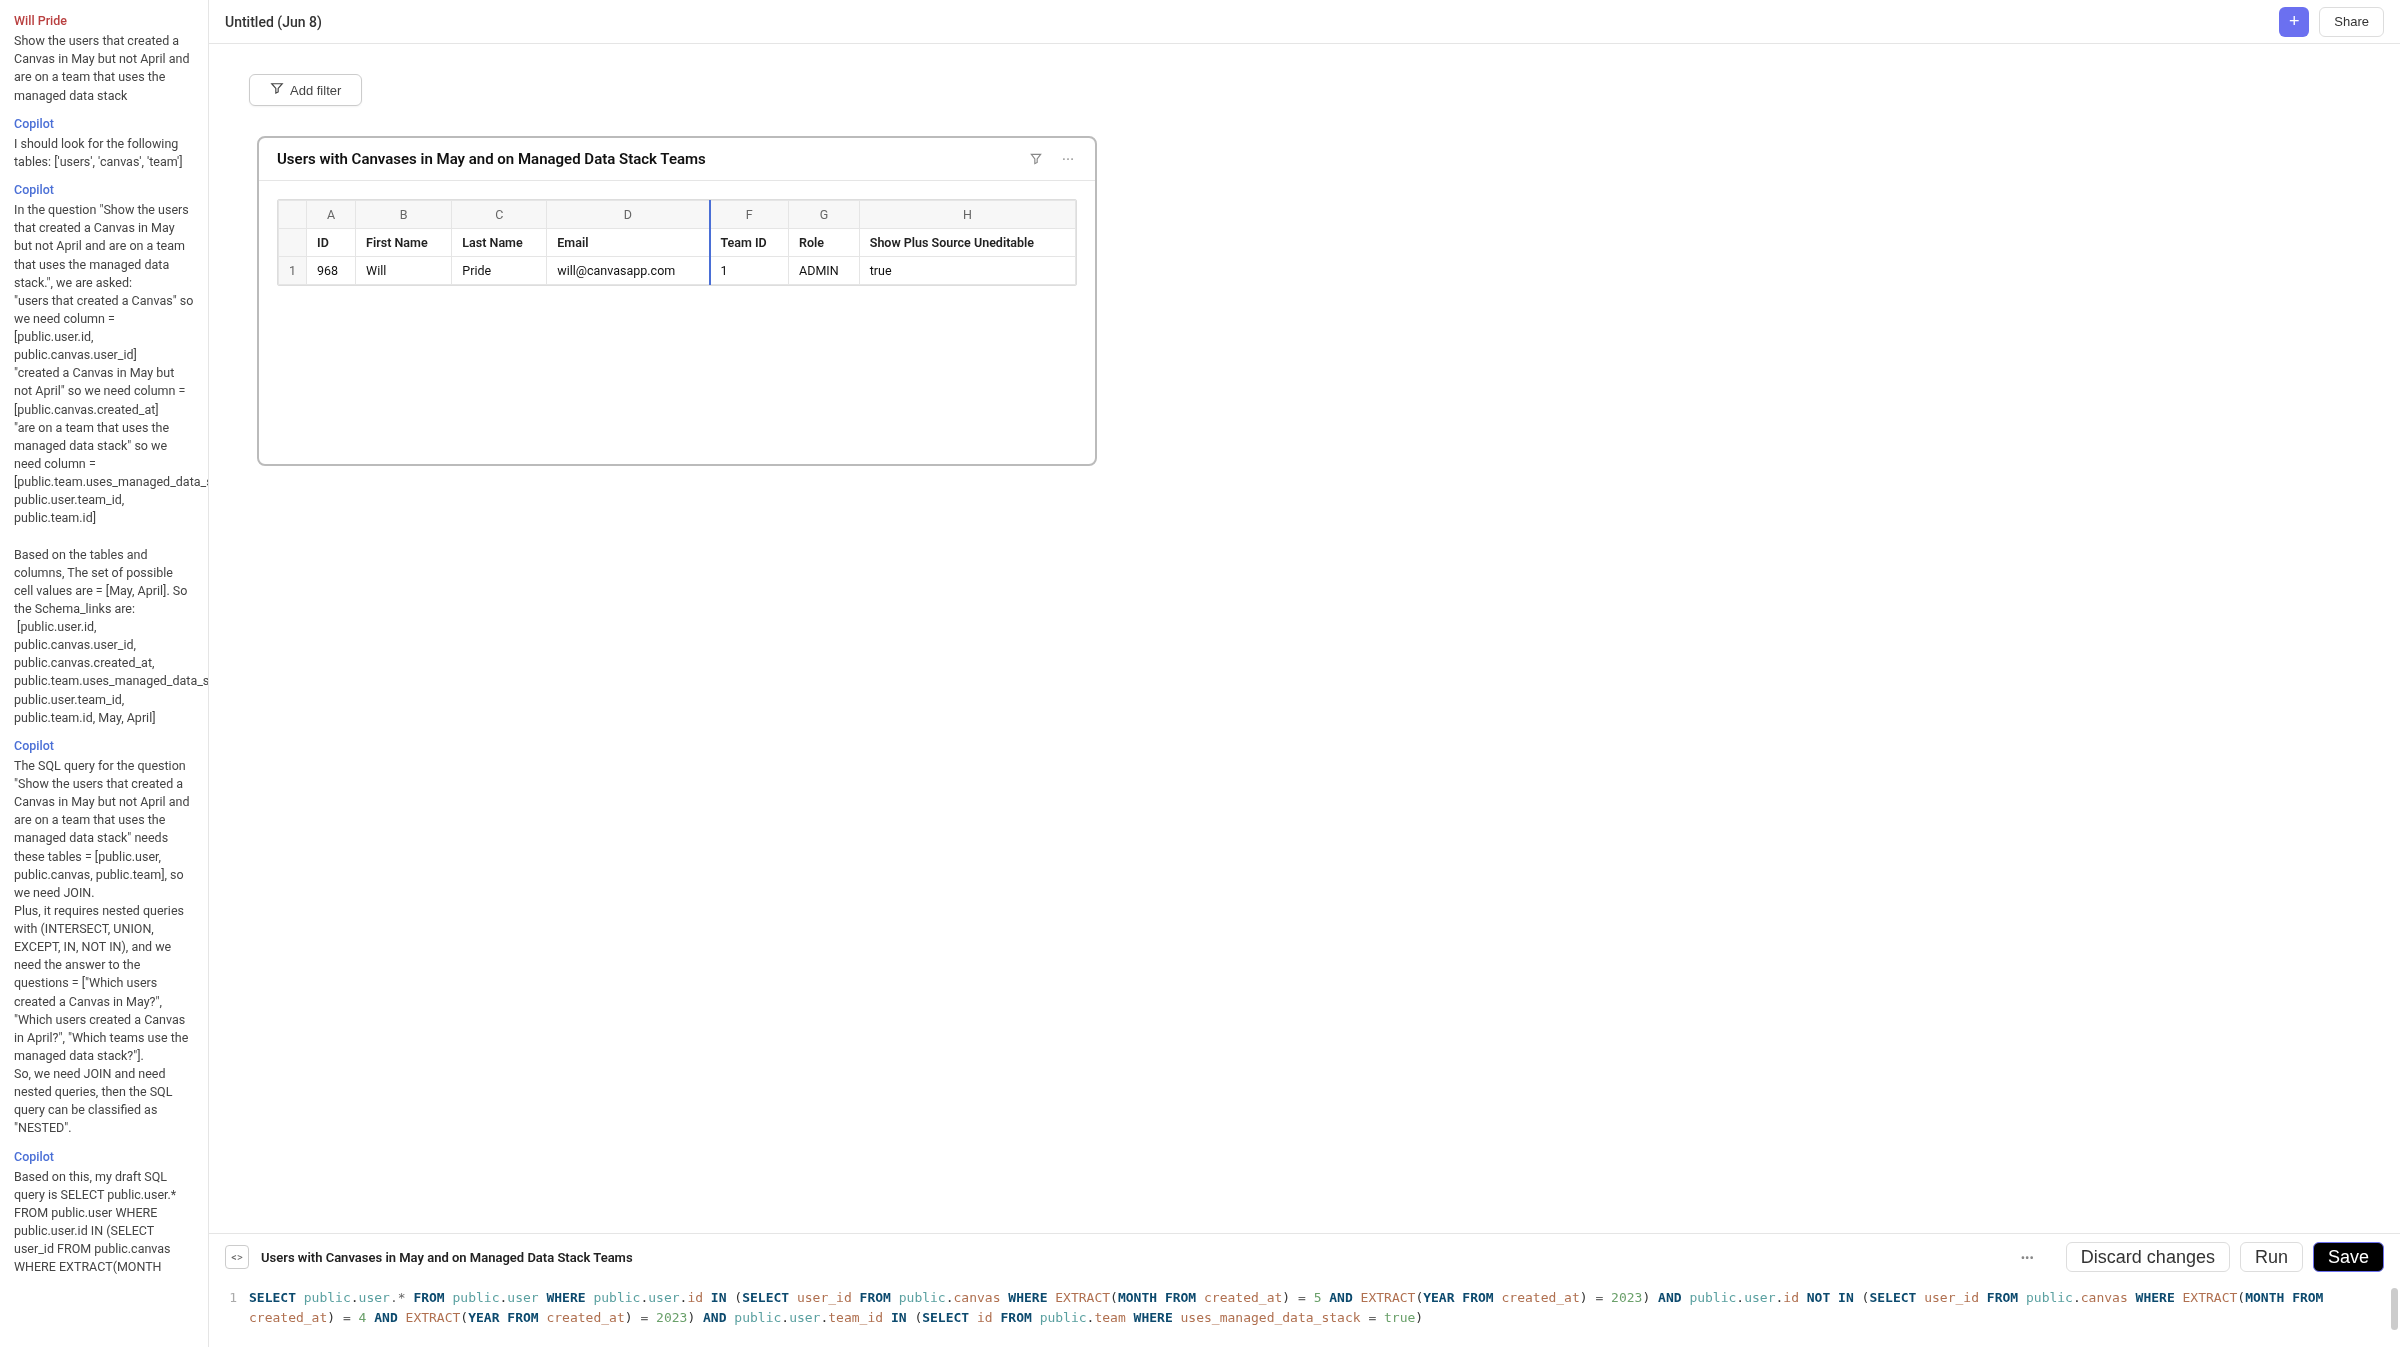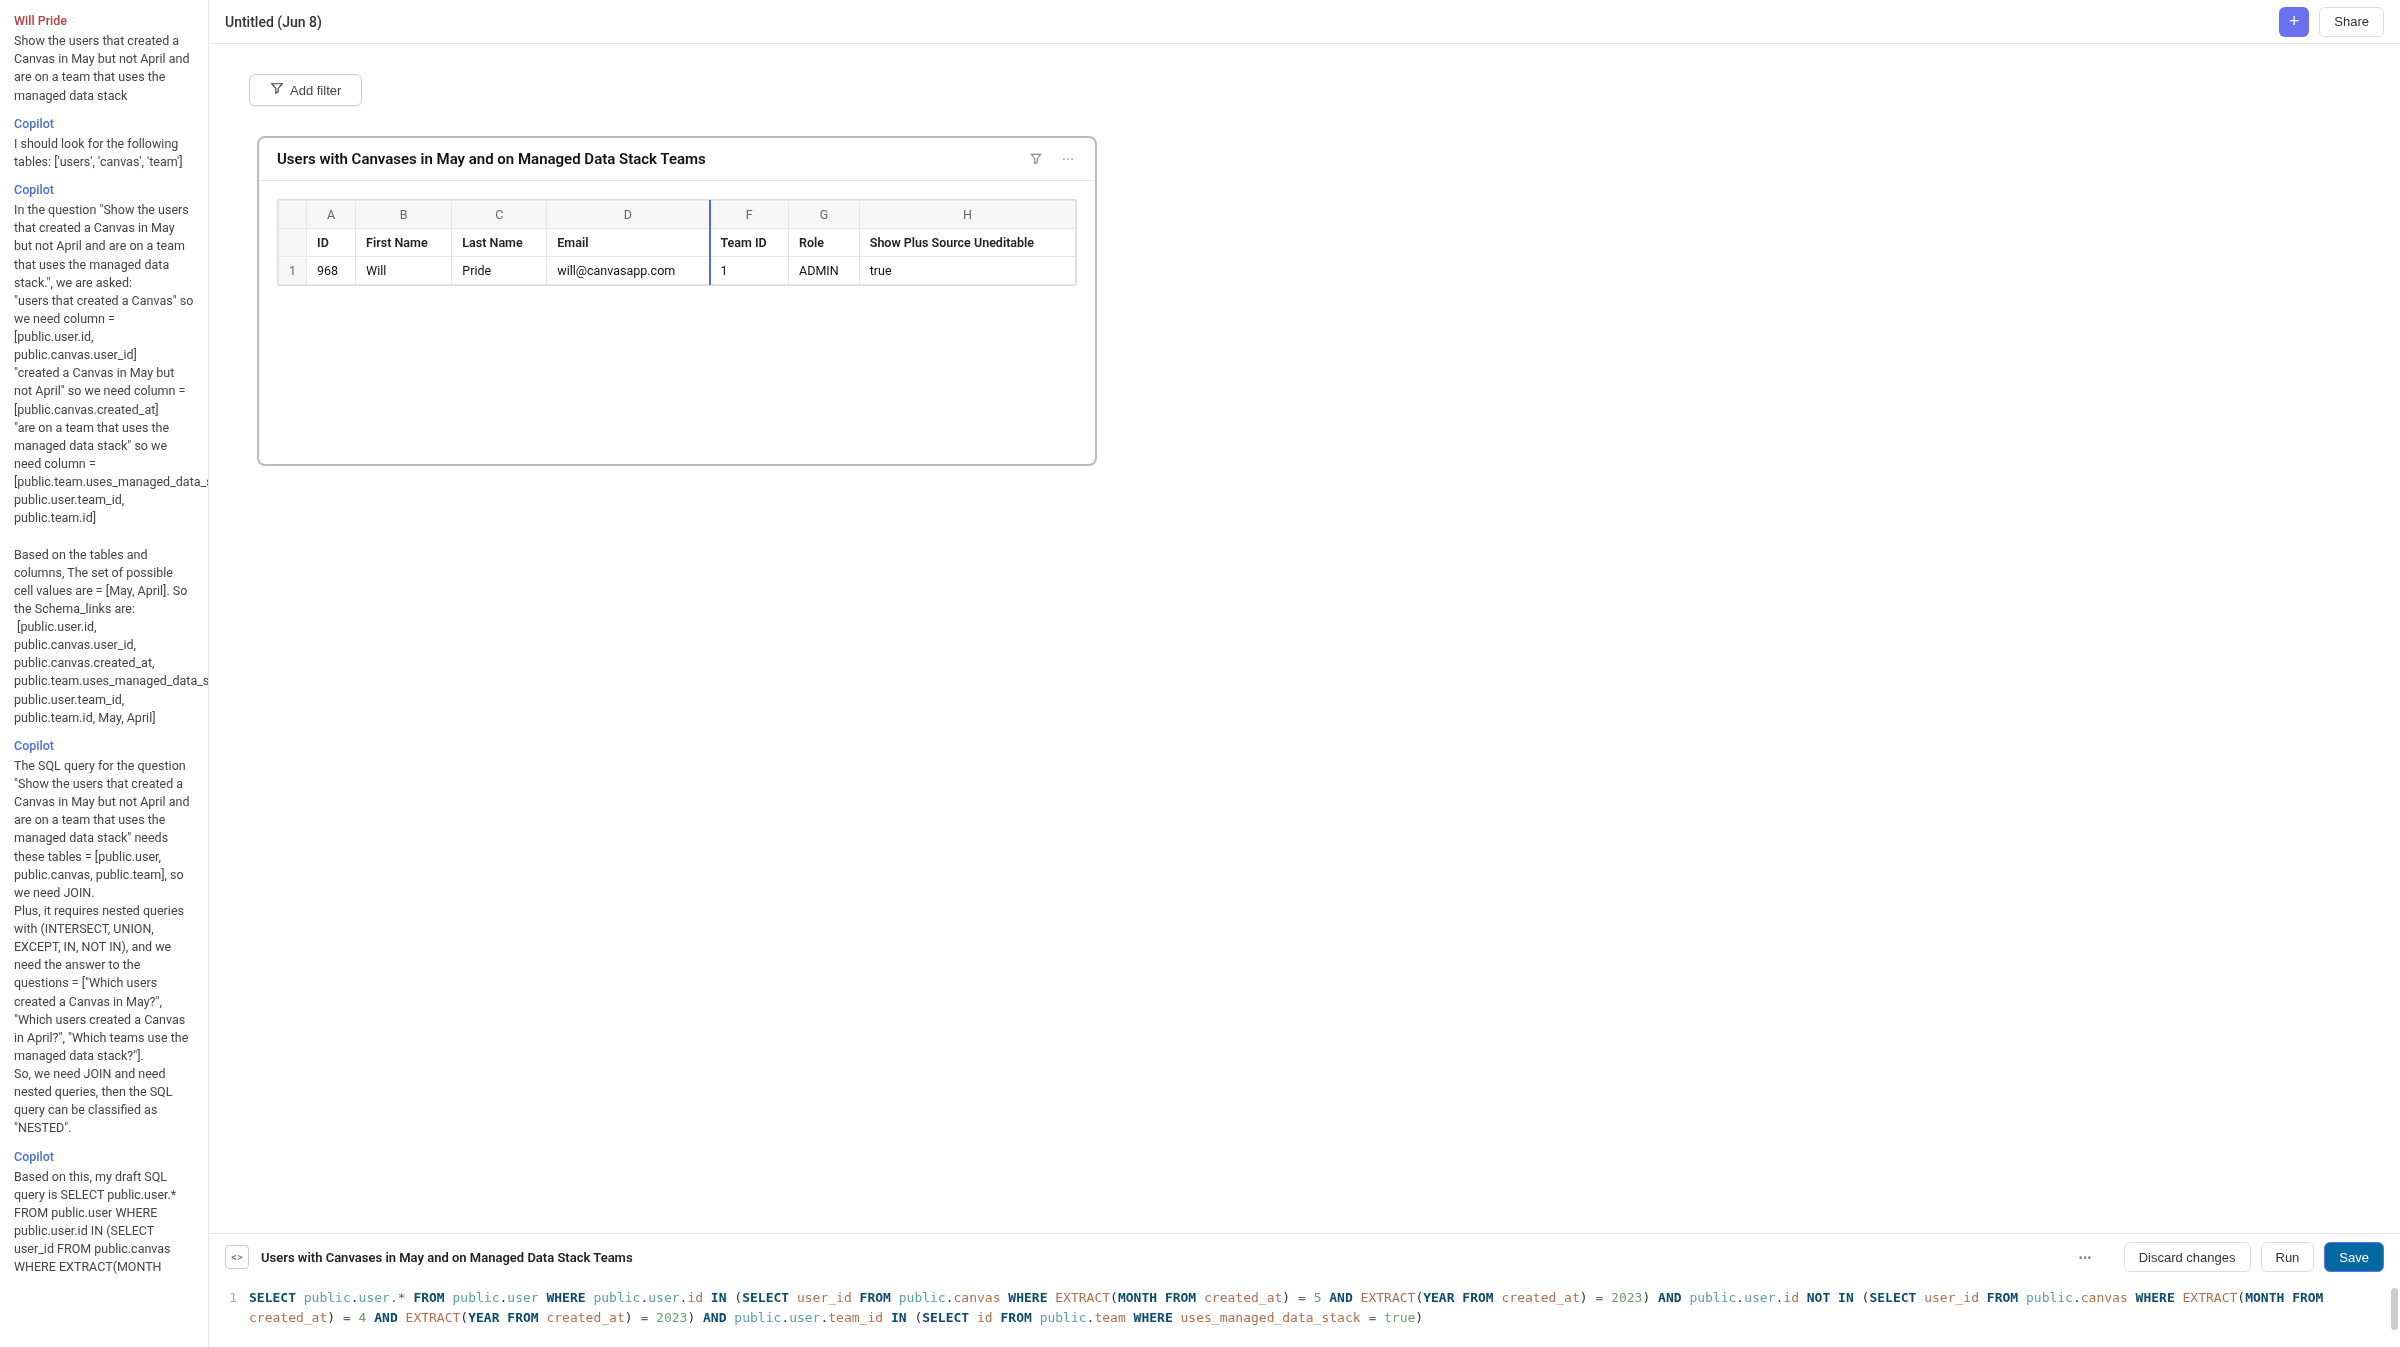--- a/index.html
+++ b/index.html
@@ -41,22 +41,22 @@
   .data-table .header-row th { font-weight: 600; color: #222; background: #fff; }
   .data-table .sel-col { border-left: 2px solid #4a6fd6 !important; }
   .table-empty { height: 160px; }
   
   .editor-panel { border-top: 1px solid #e5e5e5; background: #fff; display: flex; flex-direction: column; }
   .editor-header { display: flex; align-items: center; padding: 8px 16px; gap: 12px; }
   .code-icon-box { width: 24px; height: 24px; border: 1px solid #ccc; border-radius: 4px; display: flex; align-items: center; justify-content: center; font-size: 11px; color: #666; }
   .editor-title { font-size: 13px; font-weight: 600; color: #222; flex: 1; }
   .editor-dots { color: #888; padding: 0 20px; cursor: pointer; }
   .editor-actions { display: flex; gap: 10px; }
-  .btn { height: 30px; padding: 0 14px; border-radius: 6px; font-size: 13px; cursor: pointer; border: 1px solid #ddd; background: #fff; color: #333; }
-  .btn-primary { background: #0369a1; color: #fff; border-color: #6b70f0; }
+  .btn { height: 30px; padding: 0 14px; border-radius: 6px; font-size: 18px; cursor: pointer; border: 1px solid #ddd; background: #fff; color: #333; }
+  .btn-primary { background: #000000; color: #fff; border-color: #6b70f0; }
   
   .code-area { background: #fff; padding: 8px 0 20px; font-family: "SF Mono", Menlo, Consolas, monospace; font-size: 13px; line-height: 1.5; overflow: auto; position: relative; }
   .code-row { display: flex; }
   .gutter { width: 40px; text-align: right; padding-right: 12px; color: #aaa; flex-shrink: 0; user-select: none; }
   .code-line { flex: 1; white-space: pre-wrap; word-break: break-word; padding-right: 20px; }
   .kw { color: #0c4a6e; font-weight: bold; }
   .ident { color: #5aa0a0; }
   .col { color: #b07050; }
   .num { color: #6aa06a; }
   .op { color: #666; }

